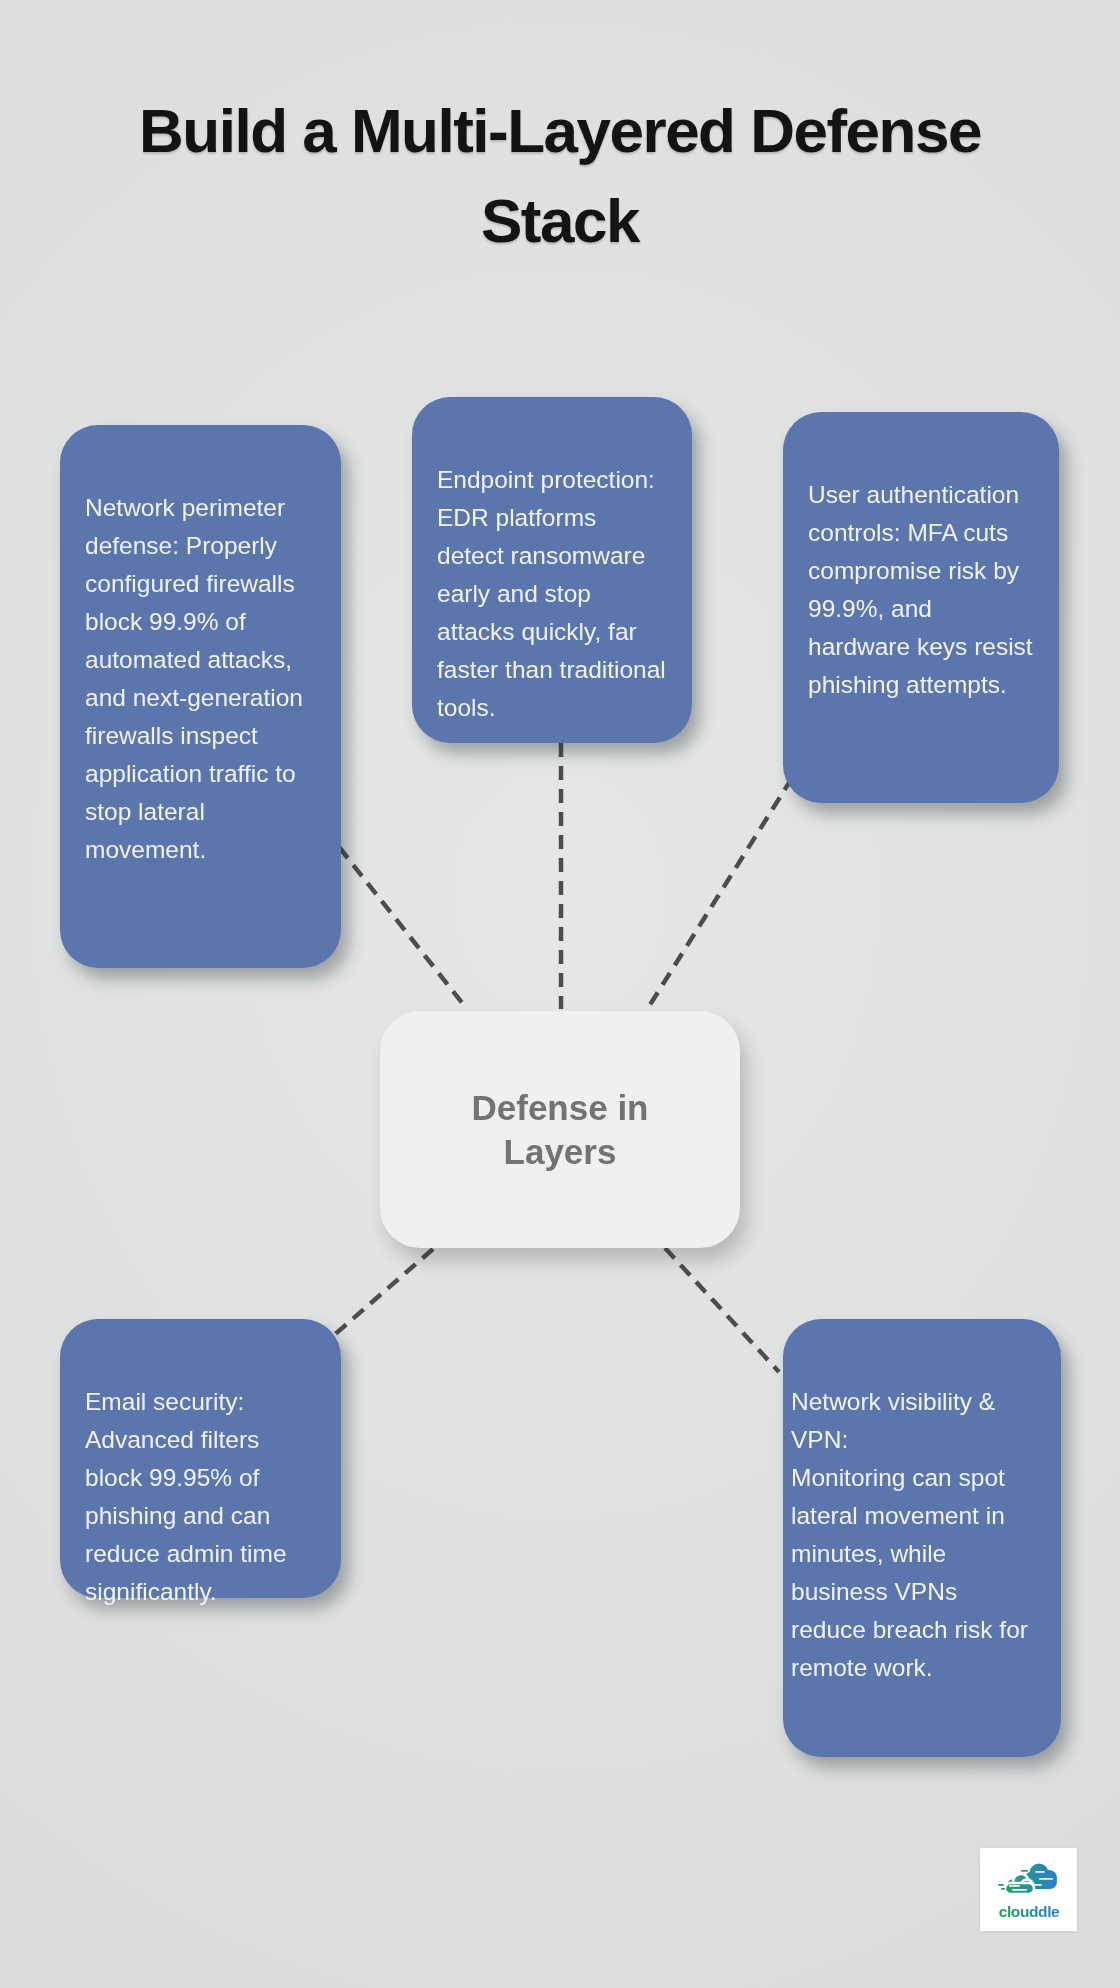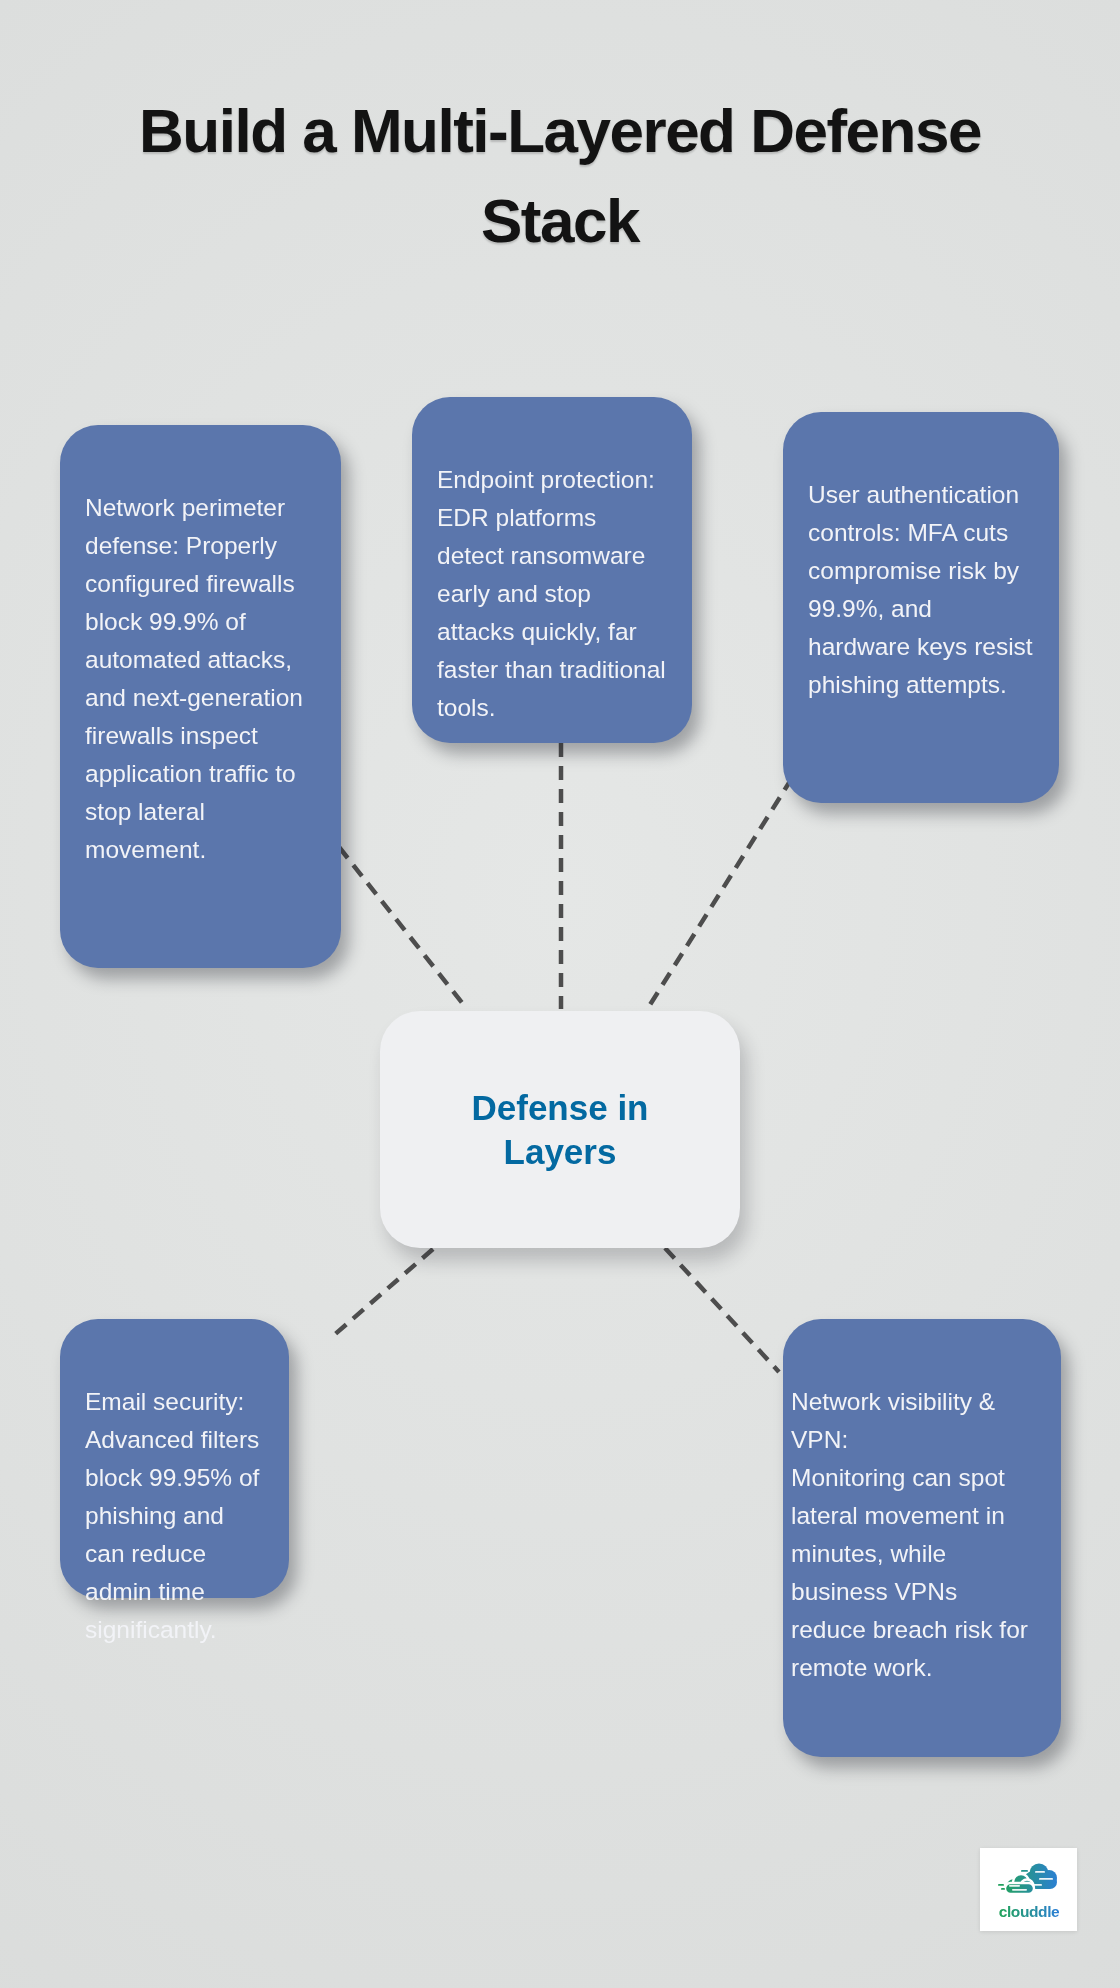--- a/index.html
+++ b/index.html
@@ -36,37 +36,37 @@
     padding:26px 23px 26px 25px;
     color:#f2f3f7;
     font-size:24.5px;
     line-height:38px;
     white-space:pre-line;
     box-shadow:8px 11px 16px rgba(35,38,46,0.35);
   }
   .node1{left:60px;top:397px;width:281px;height:543px;margin-top:28px;}
   .node2{left:412px;top:397px;width:280px;height:346px;}
   .node3{left:783px;top:397px;width:276px;height:391px;margin-top:15px;}
-  .node4{left:60px;top:1319px;width:229px;height:279px;}
+  .node4{left:60px;top:1319px;width:281px;height:279px;}
   .node5{left:783px;top:1319px;width:278px;height:438px;padding-left:8px;}
   .center-node{
     position:absolute;z-index:3;
     left:380px;top:1011px;width:360px;height:237px;
     background:#eff0f2;
     border-radius:40px;
     box-shadow:7px 13px 18px rgba(35,38,46,0.22);
     display:flex;align-items:center;justify-content:center;
   }
   .center-node .inner{
     width:240px;
     text-align:center;
     font-weight:bold;
     font-size:35px;
     line-height:44px;
-    color:#0369a1;
+    color:#737373;
   }
   .logo{
     position:absolute;z-index:2;
     left:980px;top:1848px;width:97px;height:83px;
     background:#ffffff;
     display:flex;align-items:center;justify-content:center;
     box-shadow:0 1px 4px rgba(0,0,0,0.10);
   }
   .logo svg text{
     font-family:"Liberation Sans", sans-serif;

